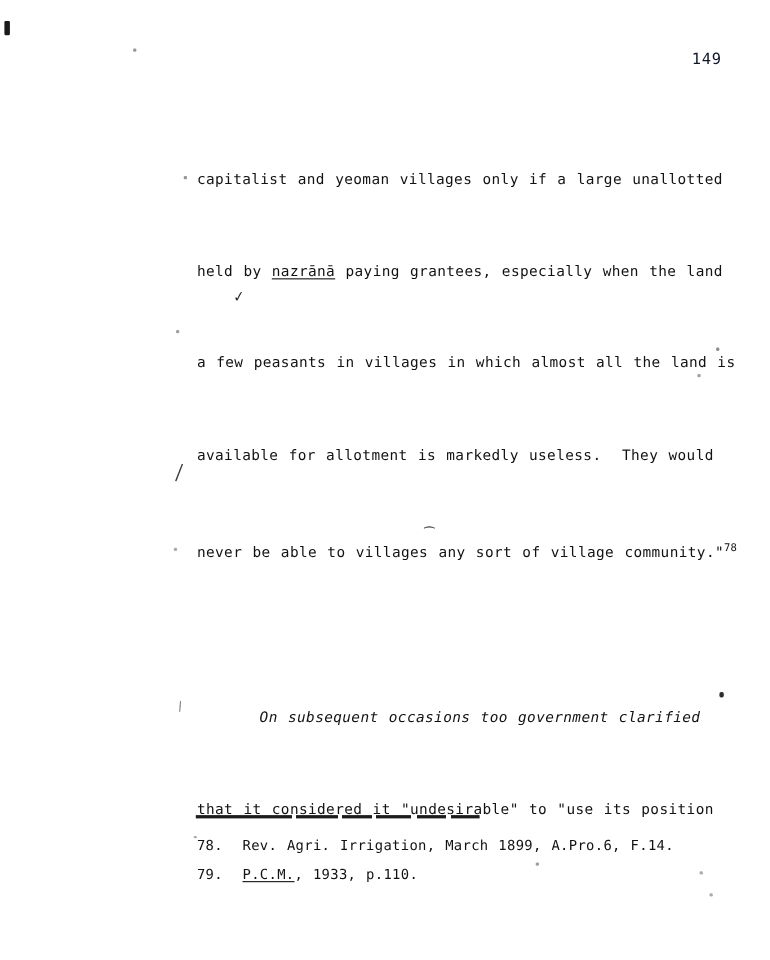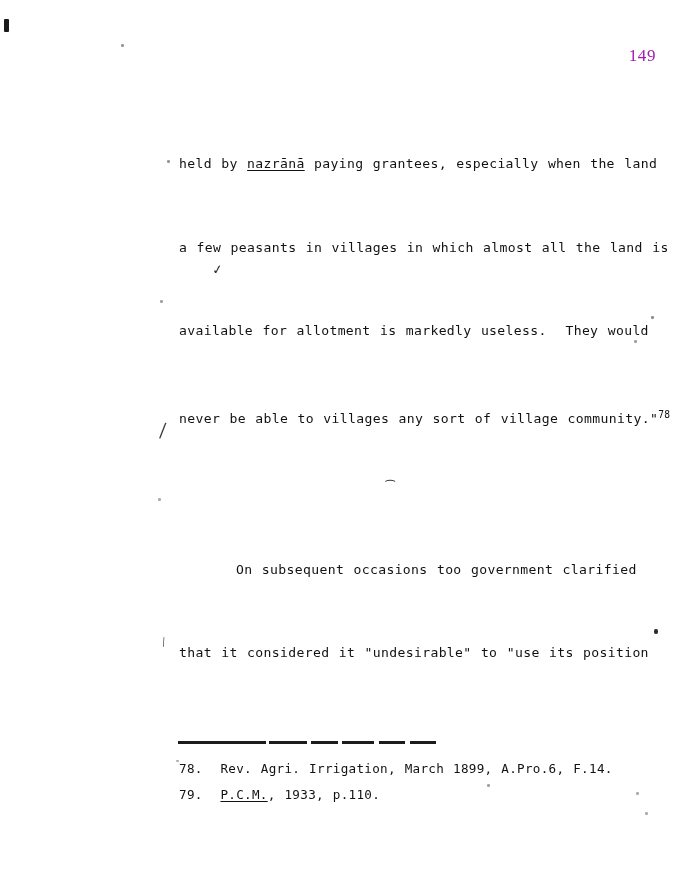--- a/index.html
+++ b/index.html
@@ -16,24 +16,23 @@
     overflow: hidden;
     font-family: "DejaVu Sans Mono", "Liberation Mono", monospace;
     color: #121212;
   }
 
   
   .page-number {
     position: absolute;
     top: 46px;
     right: 44px;
-    font-size: 17px;
+    font-size: 14px;
     letter-spacing: 0.6px;
-    color: #a21caf;
-    font-family: Liberation Serif, serif;
+    color: #0f172a;
   }
 
   
   .body-text {
     position: absolute;
     left: 179px;
     top: 94px;
     width: 492px;
   }
   .para {
@@ -45,21 +44,21 @@
     text-align: left;
     white-space: pre-wrap;
   }
   .para + .para {
     margin-top: 11px;
   }
   .para .line {
     display: block;
     white-space: pre;
   }
-  .indent-2 { padding-left: 57px; }
+  .indent-2 { padding-left: 57px; font-style: italic; }
 
   .u { text-decoration: underline; text-underline-offset: 2px; }
   sup.fn {
     font-size: 9.6px;
     vertical-align: 5px;
     letter-spacing: 0.2px;
     text-align: center;
   }
 
   
@@ -171,20 +170,21 @@
   <div class="speck speck-r2"></div>
   <div class="speck speck-r3"></div>
   <div class="speck speck-b1"></div>
   <div class="speck speck-b2"></div>
   <div class="speck speck-b3"></div>
   <div class="speck speck-b4"></div>
 
   <div class="body-text">
 
     <p class="para">
+      <span class="line">capitalist and yeoman villages only if a large unallotted</span>
       <span class="line"><span>held by </span><span class="u">nazrānā</span><span> paying grantees, especially when the land</span></span>
       <span class="line">a few peasants in villages in which almost all the land is</span>
       <span class="line">available for allotment is markedly useless.  They would</span>
       <span class="line"><span>never be able to villages any sort of village community."</span><sup class="fn">78</sup></span>
     </p>
 
     <p class="para">
       <span class="line indent-2">On subsequent occasions too government clarified</span>
       <span class="line">that it considered it "undesirable" to "use its position</span>
       

